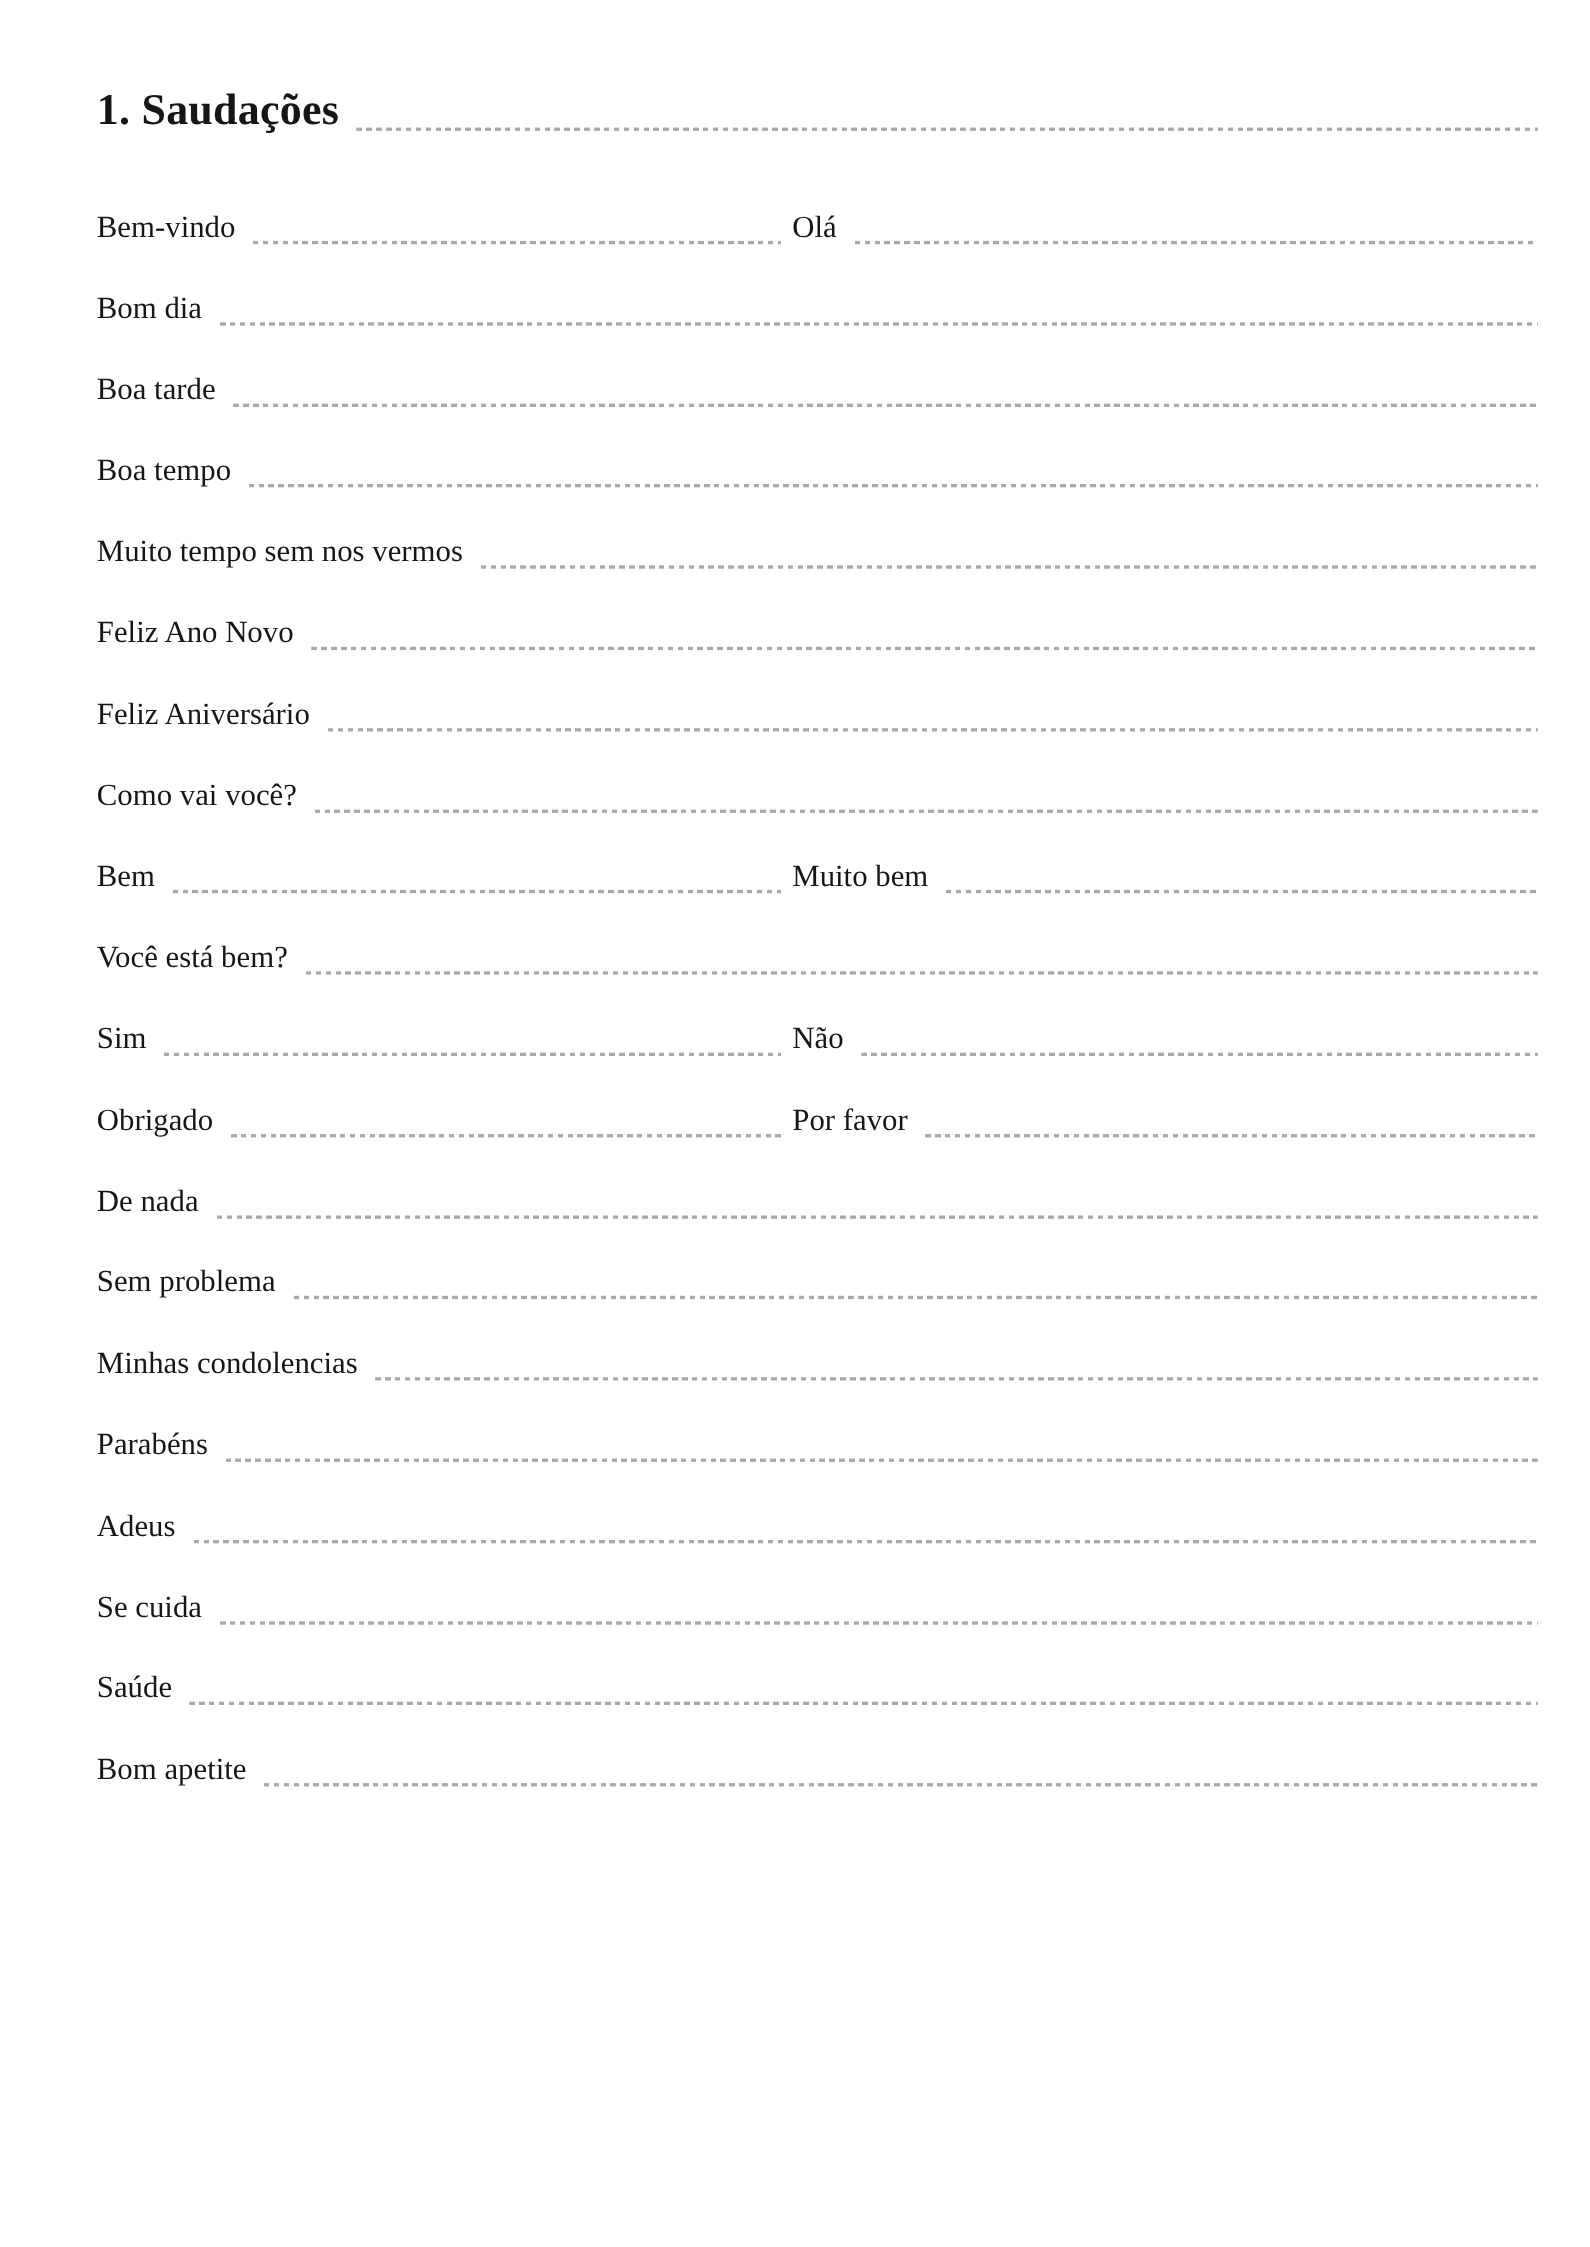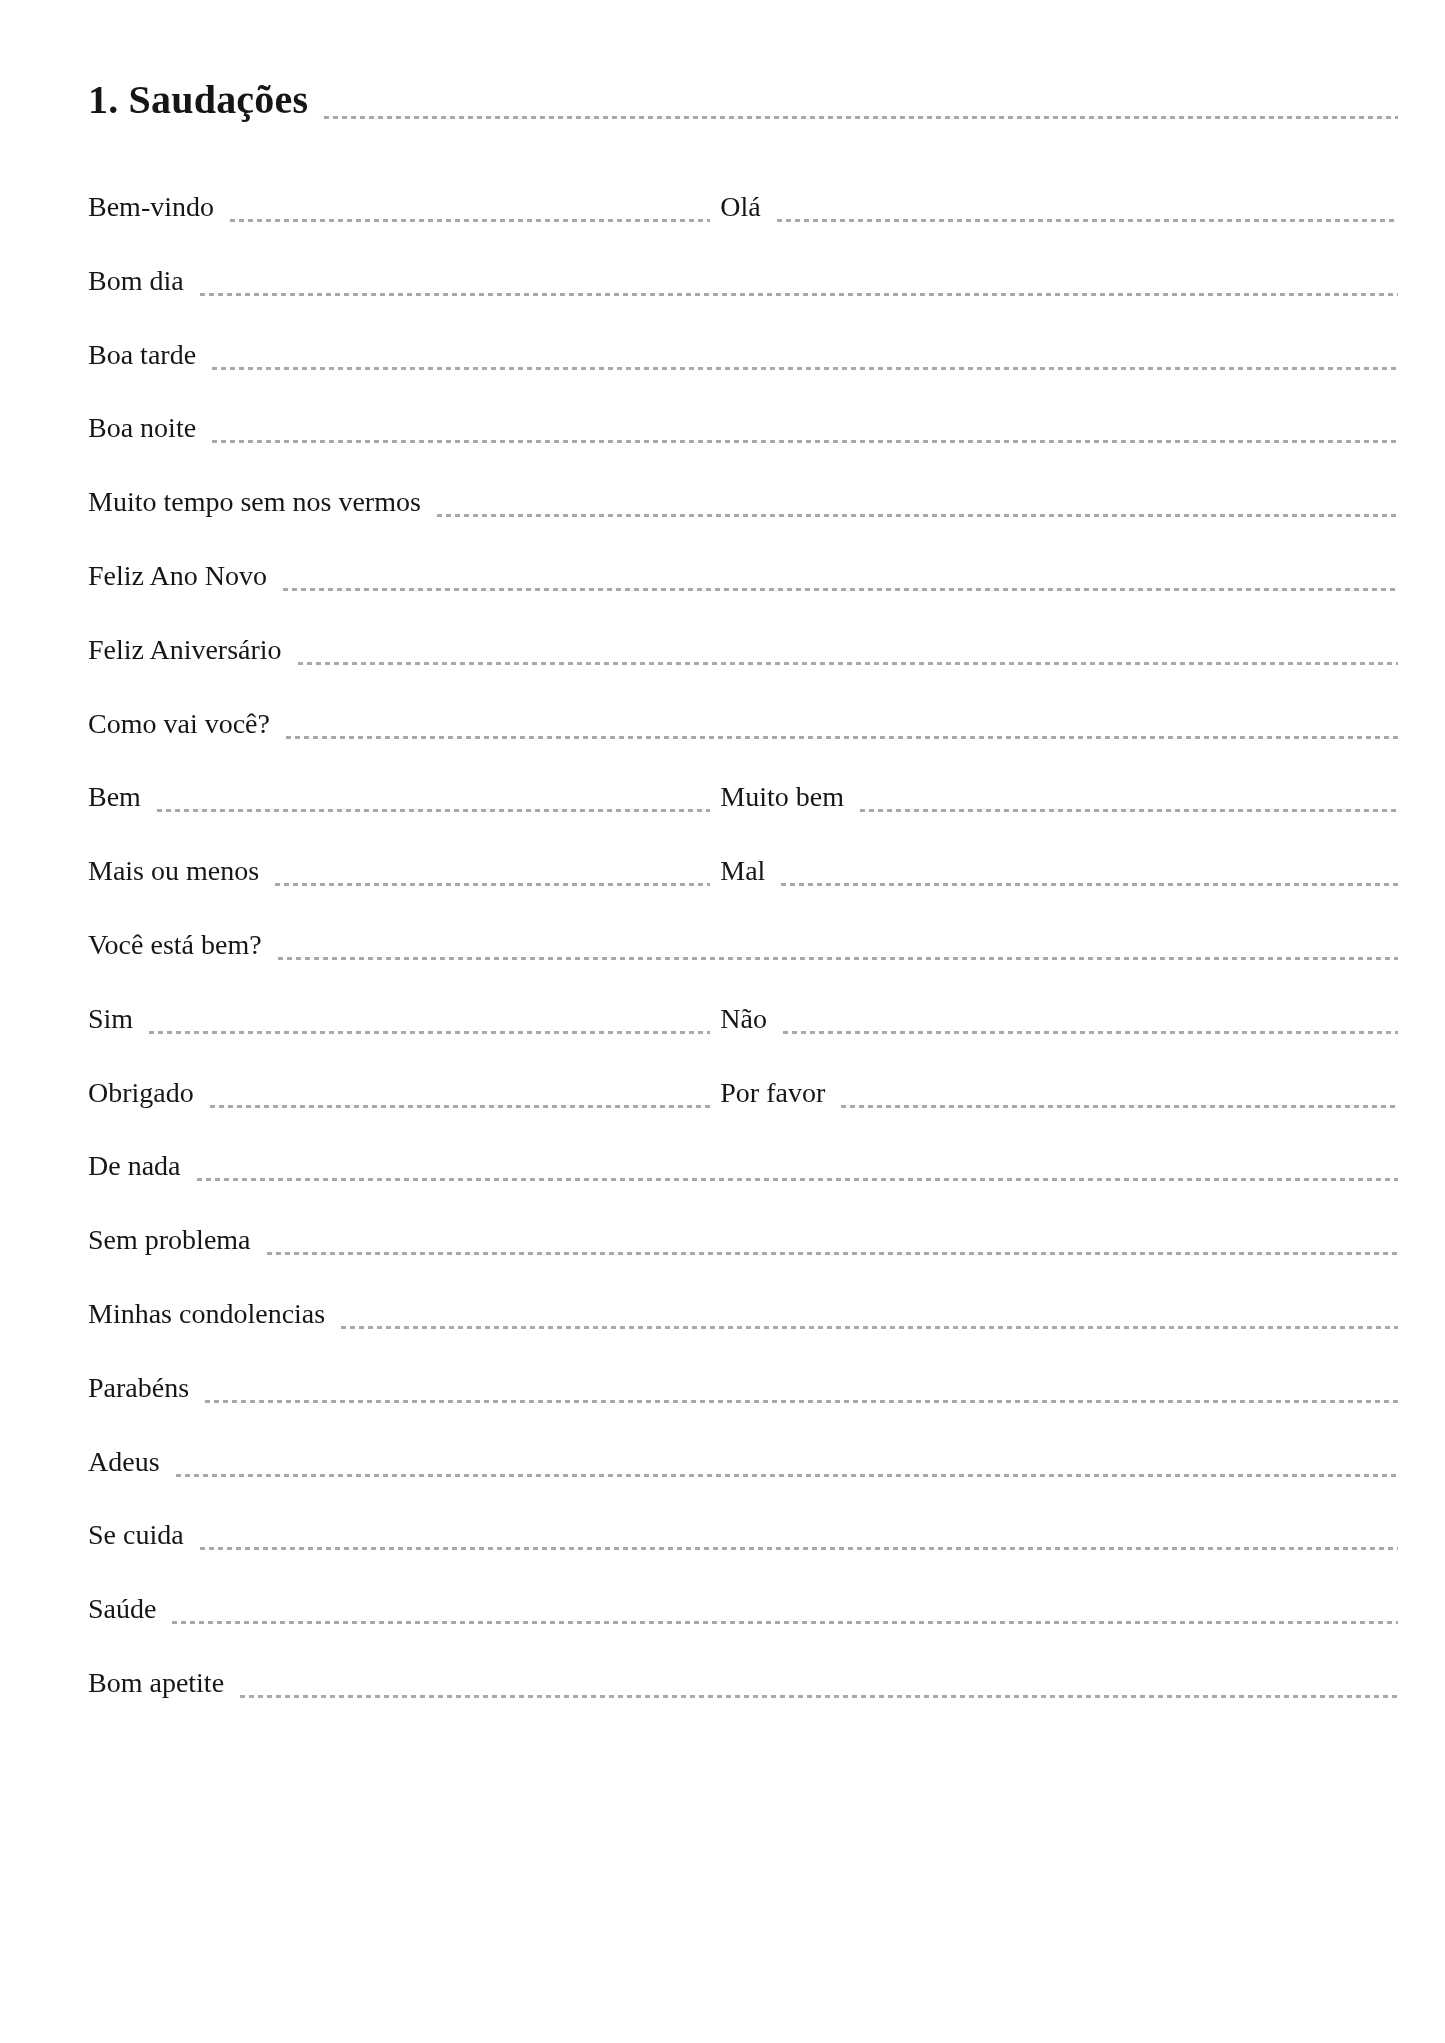--- a/index.html
+++ b/index.html
@@ -97,21 +97,21 @@
         </div>
       </div>
       <div class="row">
         <div class="cell">
           <span class="label">Boa tarde</span>
           <div class="dotline"></div>
         </div>
       </div>
       <div class="row">
         <div class="cell">
-          <span class="label">Boa noite</span>
+          <span class="label">Boa tempo</span>
           <div class="dotline"></div>
         </div>
       </div>
       <div class="row">
         <div class="cell">
           <span class="label">Muito tempo sem nos vermos</span>
           <div class="dotline"></div>
         </div>
       </div>
       <div class="row">
@@ -132,30 +132,20 @@
           <div class="dotline"></div>
         </div>
       </div>
       <div class="row">
         <div class="cell half">
           <span class="label">Bem</span>
           <div class="dotline"></div>
         </div>
         <div class="cell">
           <span class="label">Muito bem</span>
-          <div class="dotline"></div>
-        </div>
-      </div>
-      <div class="row">
-        <div class="cell half">
-          <span class="label">Mais ou menos</span>
-          <div class="dotline"></div>
-        </div>
-        <div class="cell">
-          <span class="label">Mal</span>
           <div class="dotline"></div>
         </div>
       </div>
       <div class="row">
         <div class="cell">
           <span class="label">Você está bem?</span>
           <div class="dotline"></div>
         </div>
       </div>
       <div class="row">

